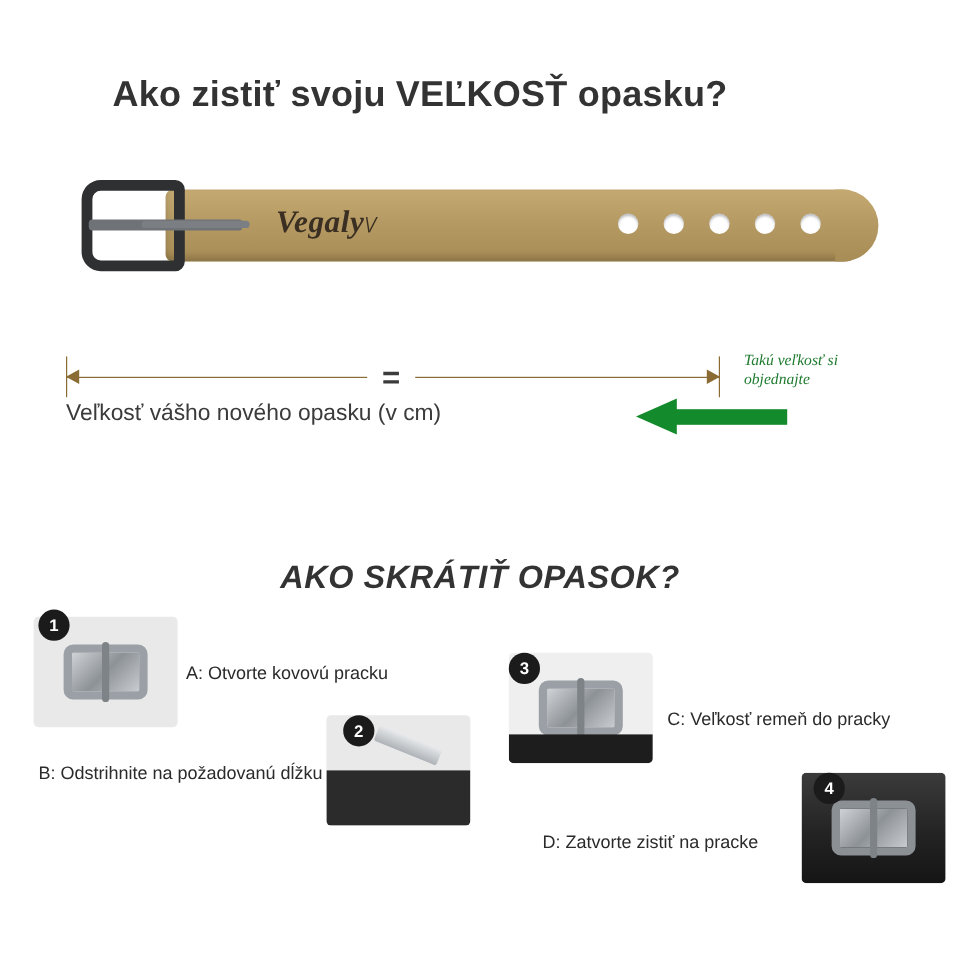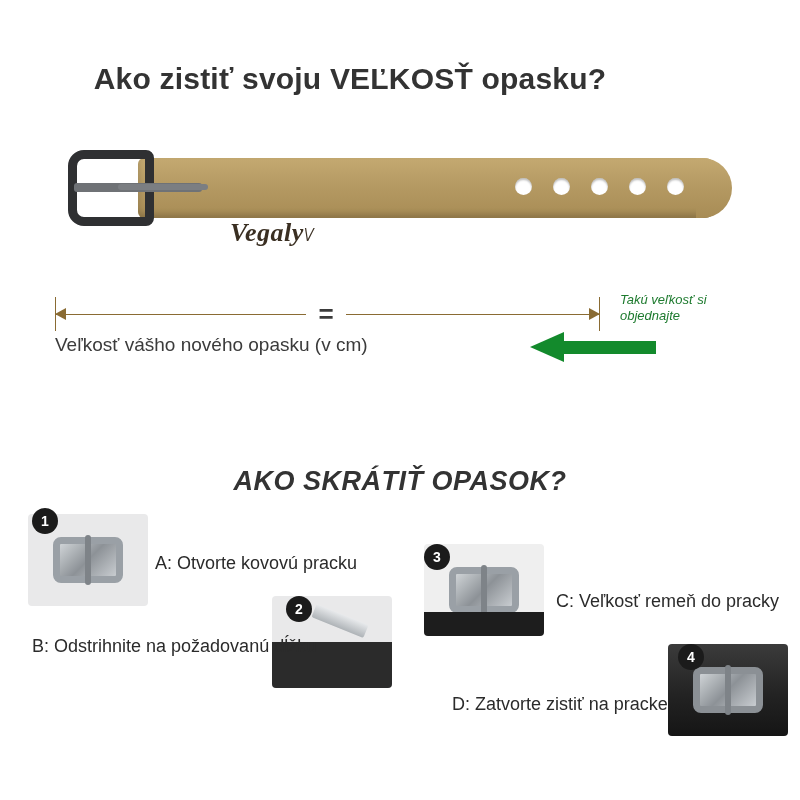--- a/index.html
+++ b/index.html
@@ -104,21 +104,20 @@
   .brand-logo {
     position: absolute;
     left: 170px;
     top: 22px;
     font-family: "Liberation Serif", serif;
     font-style: italic;
     font-size: 26px;
     font-weight: bold;
     color: #3a2f22;
     letter-spacing: 0.5px;
-    margin-top: 48px;
   }
   .brand-logo .mark {
     font-size: 19px;
     letter-spacing: -1px;
   }
 
   
   .measure {
     position: absolute;
     left: 55px;
@@ -191,21 +190,21 @@
     background: #ffffff;
     line-height: 28px;
   }
 
   
   .green-note {
     position: absolute;
     left: 620px;
     top: 292px;
     width: 120px;
-    font-family: Liberation Sans, sans-serif;
+    font-family: Liberation Serif, serif;
     font-style: italic;
     font-size: 13px;
     line-height: 16px;
     color: #1d7a2e;
   }
   .green-arrow {
     position: absolute;
     left: 530px;
     top: 332px;
     width: 126px;
@@ -258,21 +257,21 @@
     background: #1b1b1b;
     color: #ffffff;
     font-size: 14px;
     font-weight: bold;
     line-height: 26px;
     text-align: center;
     z-index: 5;
   }
   .step-caption {
     position: absolute;
-    font-size: 18px;
+    font-size: 15px;
     color: #2b2b2b;
     white-space: nowrap;
   }
 
   
   #photo1 { left: 28px; top: 514px; width: 120px; height: 92px; background: #e9e9ea; }
   
   #photo2 { left: 272px; top: 596px; width: 120px; height: 92px; background: #e9e9ea; }
   
   #photo3 { left: 424px; top: 544px; width: 120px; height: 92px; background: #efefef; }

